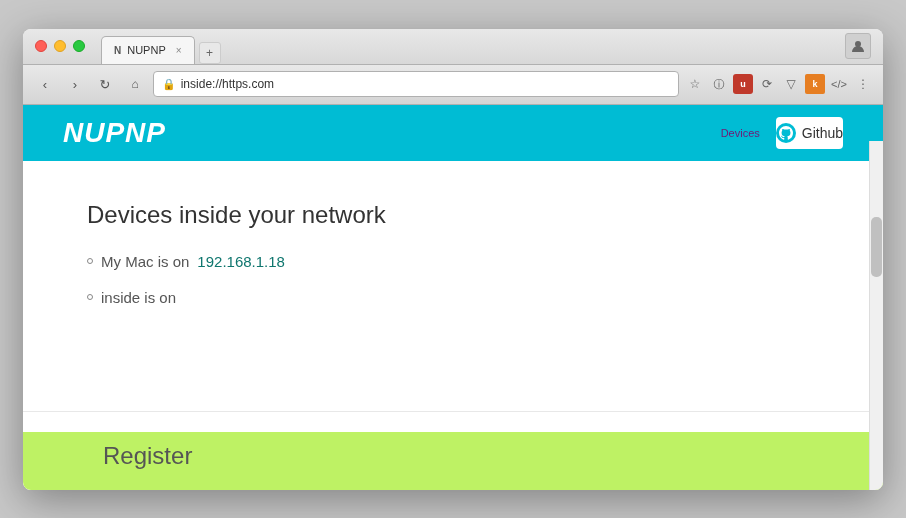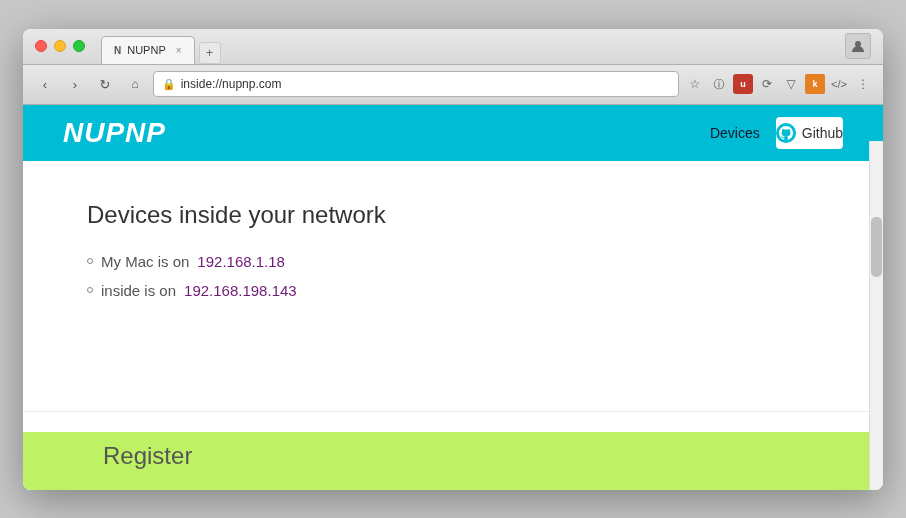--- a/index.html
+++ b/index.html
@@ -230,22 +230,22 @@
     }
 
     .site-nav {
       margin-left: auto;
       display: flex;
       align-items: center;
       gap: 16px;
     }
 
     .nav-devices-link {
-      color: #0f172a;
-      font-size: 14px;
+      color: #701a75;
+      font-size: 11px;
       text-decoration: none;
       cursor: pointer;
       margin-left: 47px;
     }
 
     .github-btn {
       background: white;
       color: #333;
       border: none;
       border-radius: 4px;
@@ -282,42 +282,42 @@
       font-weight: 300;
       color: #333;
       margin-bottom: 24px;
     }
 
     .device-list {
       list-style: none;
       padding: 0;
       display: flex;
       flex-direction: column;
-      gap: 12px;
+      gap: 19px;
     }
 
     .device-item {
       font-size: 15px;
       color: #555;
       display: flex;
       align-items: center;
       gap: 8px;
     }
 
     .bullet {
       display: inline-block;
       width: 6px;
       height: 6px;
       border: 1.5px solid #888;
       border-radius: 50%;
       flex-shrink: 0;
     }
 
     .device-link {
-      color: #701a75;
+      color: #0f766e;
       text-decoration: none;
       cursor: pointer;
     }
 
     .section-divider {
       height: 1px;
       background: #e8e8e8;
       margin: 20px 0;
     }
 
@@ -386,21 +386,21 @@
 
   <div class="toolbar">
     <button class="nav-btn">‹</button>
     <button class="nav-btn">›</button>
     <button class="nav-btn refresh-btn">↻</button>
     <button class="nav-btn home-btn">⌂</button>
 
     <div class="address-bar">
       <span class="lock-icon">🔒</span>
       <span class="url-text">
-        <span>inside://</span><span>nupnp.com</span>
+        <span>inside://</span><span>https.com</span>
       </span>
     </div>
 
     <div class="toolbar-right">
       <div class="toolbar-icon">☆</div>
       <div class="toolbar-icon" style="font-size:11px; color:#555;">ⓘ</div>
       <div class="toolbar-icon shield-red">u</div>
       <div class="toolbar-icon">⟳</div>
       <div class="toolbar-icon">▽</div>
       <div class="toolbar-icon k-icon">k</div>
@@ -433,21 +433,20 @@
 
         <ul class="device-list">
           <li class="device-item">
             <span class="bullet"></span>
             <span>My Mac is on</span>
             <a class="device-link">192.168.1.18</a>
           </li>
           <li class="device-item">
             <span class="bullet"></span>
             <span>inside is on</span>
-            <a class="device-link">192.168.198.143</a>
           </li>
         </ul>
       </div>
 
       <div class="section-divider"></div>
 
       <div class="register-section">
         <h2 class="register-title">Register</h2>
       </div>
 

